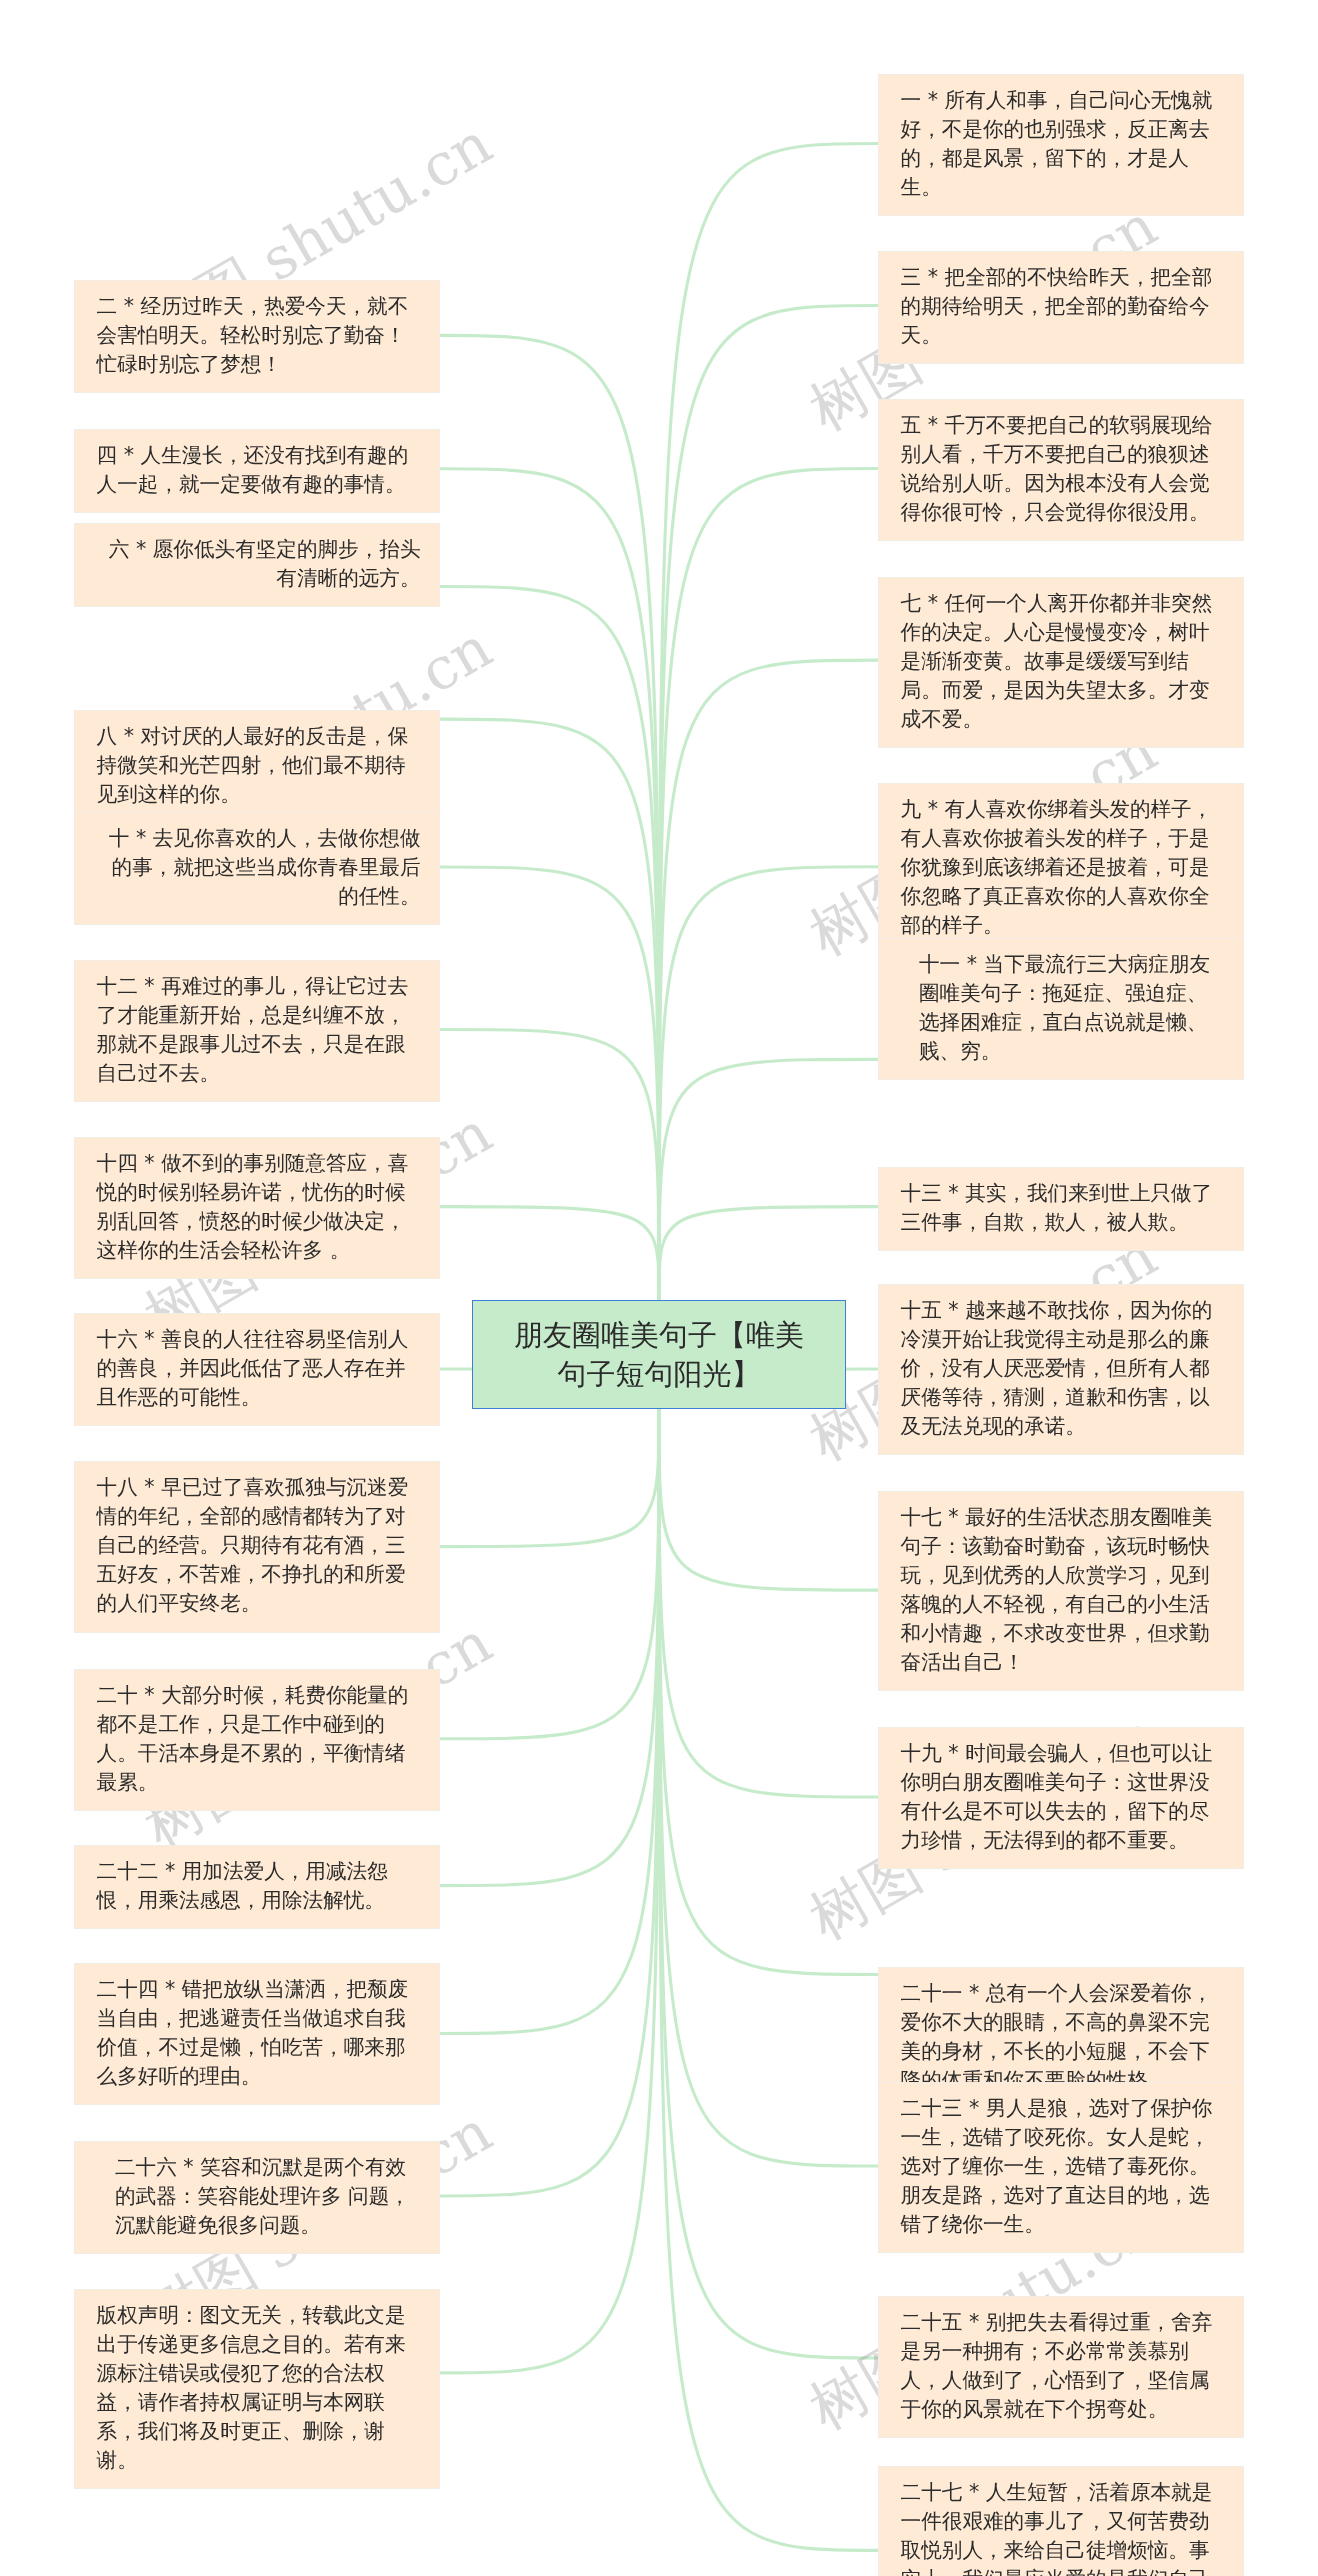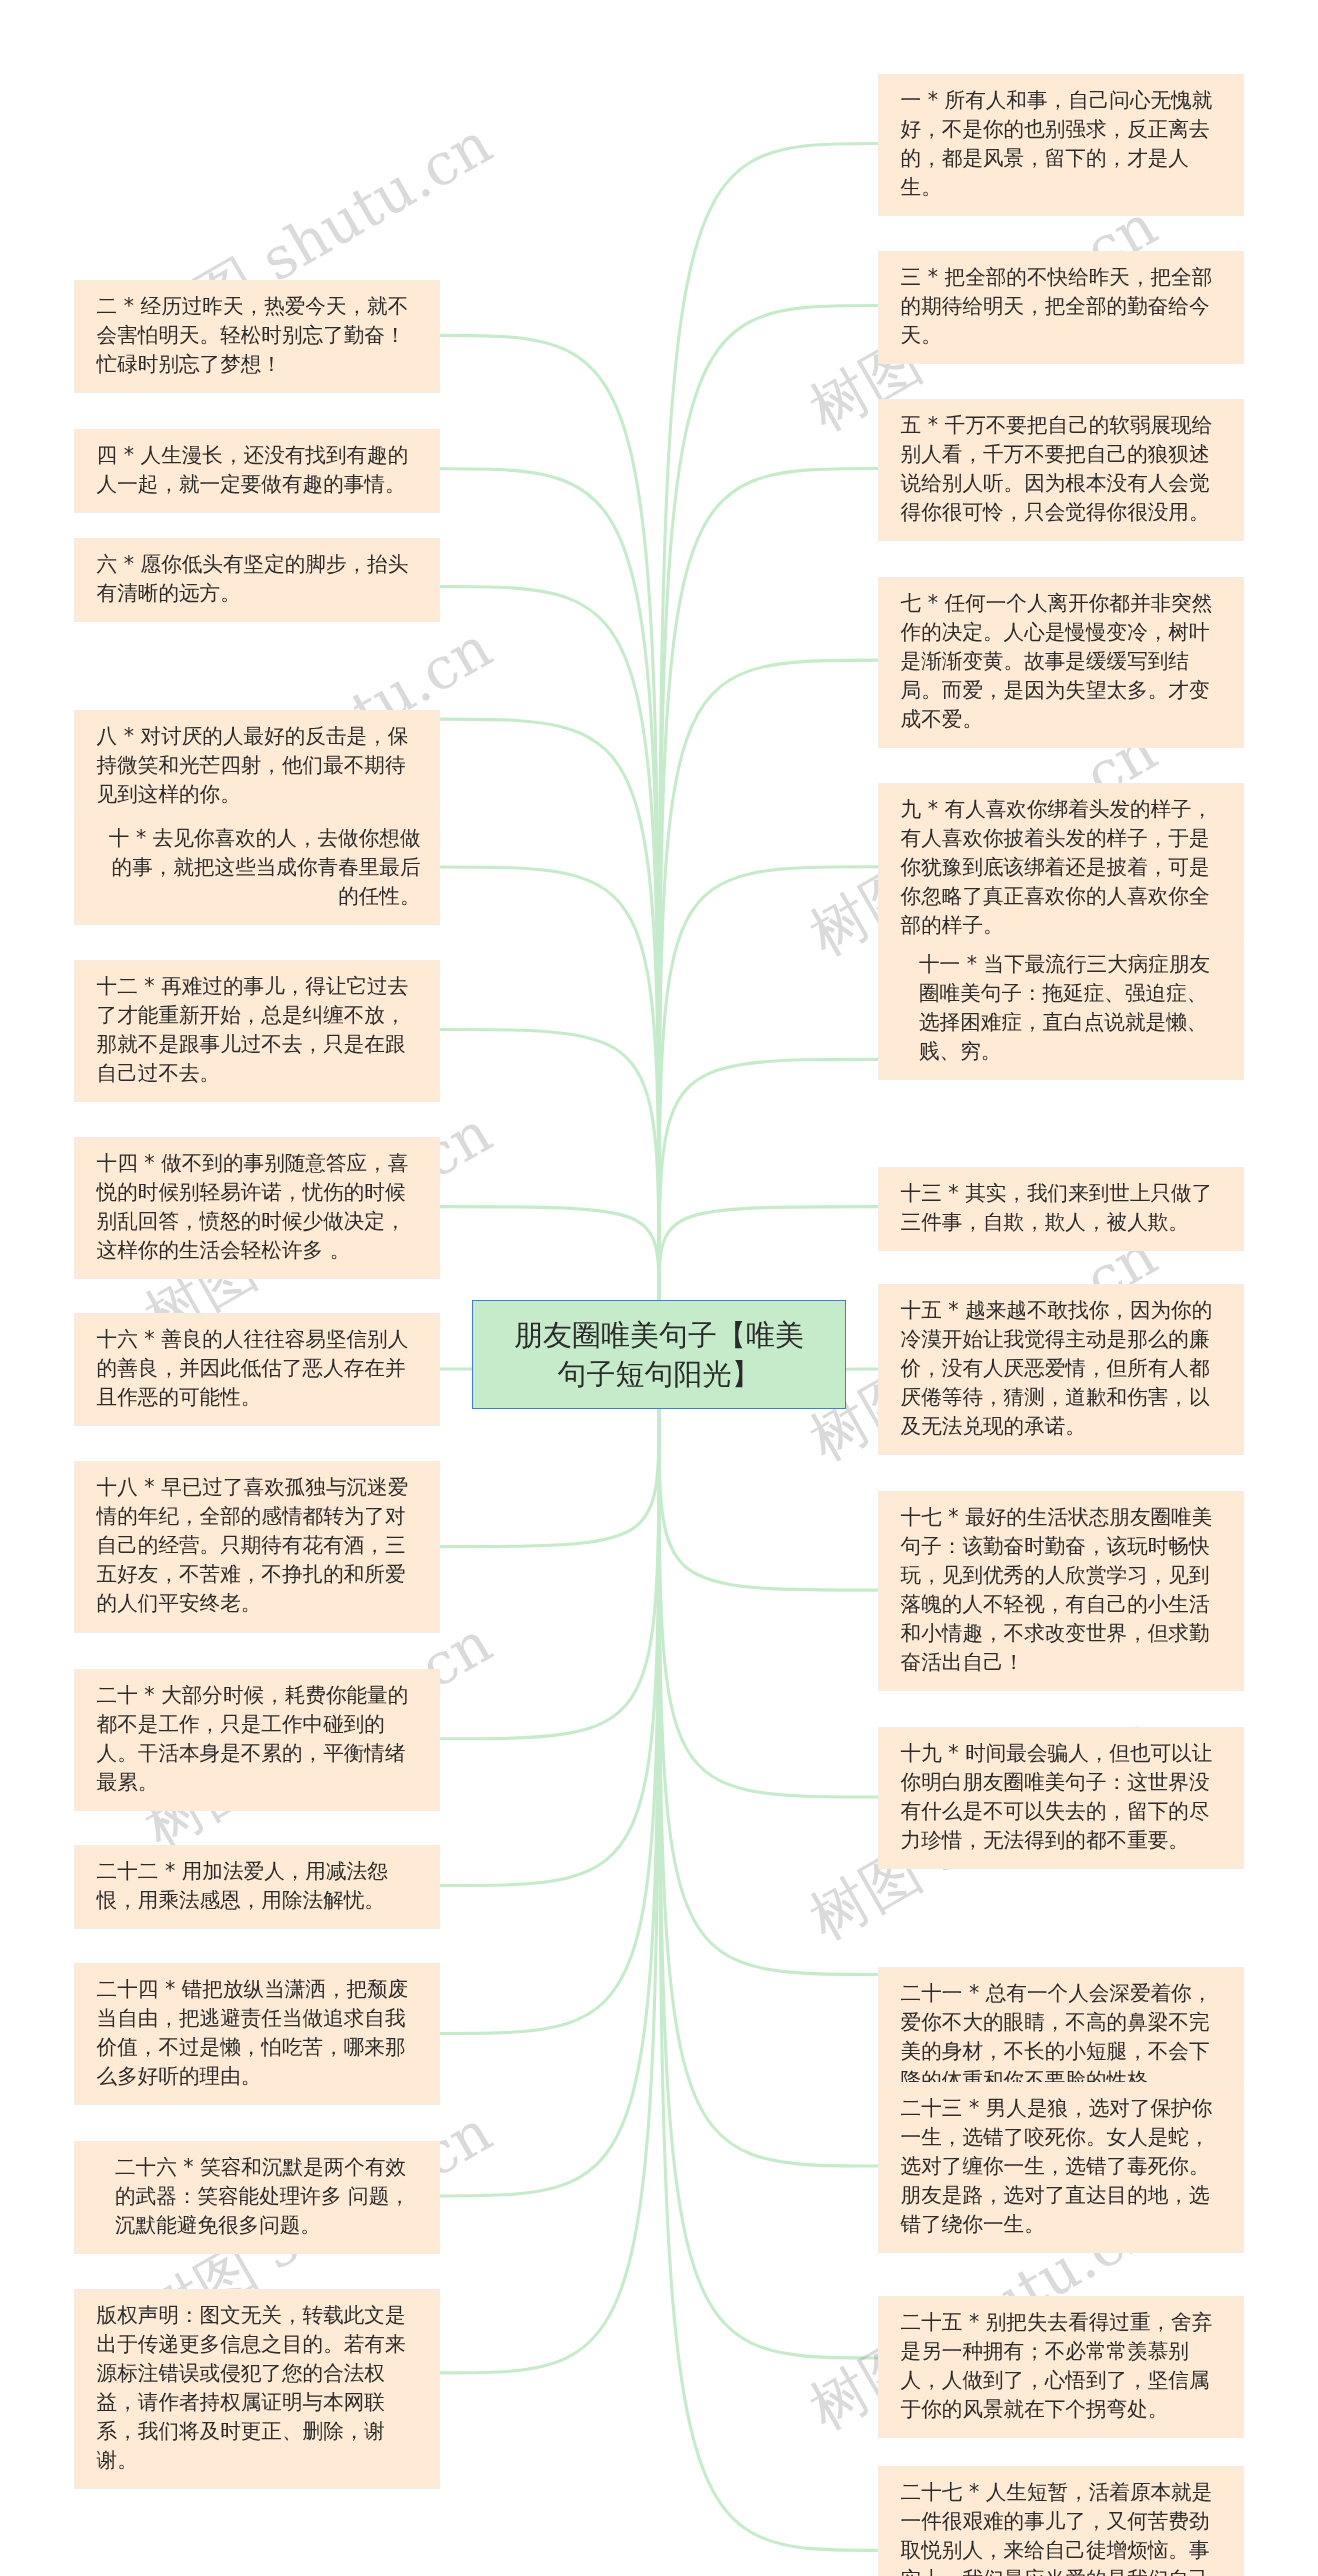--- a/index.html
+++ b/index.html
@@ -62,21 +62,21 @@
     <div class="watermark" style="left: 835px; top: 1401px;">树图 shutu.cn</div>
     <div class="watermark" style="left: 170px; top: 1788px;">树图 shutu.cn</div>
     <div class="watermark" style="left: 835px; top: 1880px;">树图 shutu.cn</div>
     <div class="watermark" style="left: 170px; top: 2277px;">树图 shutu.cn</div>
     <div class="watermark" style="left: 835px; top: 2370px;">树图 shutu.cn</div>
   </div>
 
 <div id="left-column">
     <div class="node left" style="top: 280px; min-height: 110px;"><span>二 * 经历过昨天，热爱今天，就不会害怕明天。轻松时别忘了勤奋！忙碌时别忘了梦想！</span></div>
     <div class="node left" style="top: 429px; min-height: 80px;"><span>四 * 人生漫长，还没有找到有趣的人一起，就一定要做有趣的事情。</span></div>
-    <div class="node left" style="top: 538px; min-height: 80px;"><span>六 * 愿你低头有坚定的脚步，抬头有清晰的远方。</span></div>
+    <div class="node left" style="top: 523px; min-height: 80px; text-align: right;"><span>六 * 愿你低头有坚定的脚步，抬头有清晰的远方。</span></div>
     <div class="node left" style="top: 665px; min-height: 109px; margin-top: 45px;"><span>八 * 对讨厌的人最好的反击是，保持微笑和光芒四射，他们最不期待见到这样的你。</span></div>
     <div class="node left" style="top: 812px; min-height: 109px; text-align: right;"><span>十 * 去见你喜欢的人，去做你想做的事，就把这些当成你青春里最后的任性。</span></div>
     <div class="node left" style="top: 960px; min-height: 139px;"><span>十二 * 再难过的事儿，得让它过去了才能重新开始，总是纠缠不放，那就不是跟事儿过不去，只是在跟自己过不去。</span></div>
     <div class="node left" style="top: 1137px; min-height: 140px;"><span>十四 * 做不到的事别随意答应，喜悦的时候别轻易许诺，忧伤的时候别乱回答，愤怒的时候少做决定，这样你的生活会轻松许多 。</span></div>
     <div class="node left" style="top: 1313px; min-height: 112px;"><span>十六 * 善良的人往往容易坚信别人的善良，并因此低估了恶人存在并且作恶的可能性。</span></div>
     <div class="node left" style="top: 1461px; min-height: 172px;"><span>十八 * 早已过了喜欢孤独与沉迷爱情的年纪，全部的感情都转为了对自己的经营。只期待有花有酒，三五好友，不苦难，不挣扎的和所爱的人们平安终老。</span></div>
     <div class="node left" style="top: 1669px; min-height: 141px;"><span>二十 * 大部分时候，耗费你能量的都不是工作，只是工作中碰到的人。干活本身是不累的，平衡情绪最累。</span></div>
     <div class="node left" style="top: 1845px; min-height: 81px;"><span>二十二 * 用加法爱人，用减法怨恨，用乘法感恩，用除法解忧。</span></div>
     <div class="node left" style="top: 1963px; min-height: 141px;"><span>二十四 * 错把放纵当潇洒，把颓废当自由，把逃避责任当做追求自我价值，不过是懒，怕吃苦，哪来那么多好听的理由。</span></div>
     <div class="node left" style="top: 2141px; min-height: 110px; padding-left: 40px;"><span>二十六 * 笑容和沉默是两个有效的武器：笑容能处理许多 问题，沉默能避免很多问题。</span></div>

